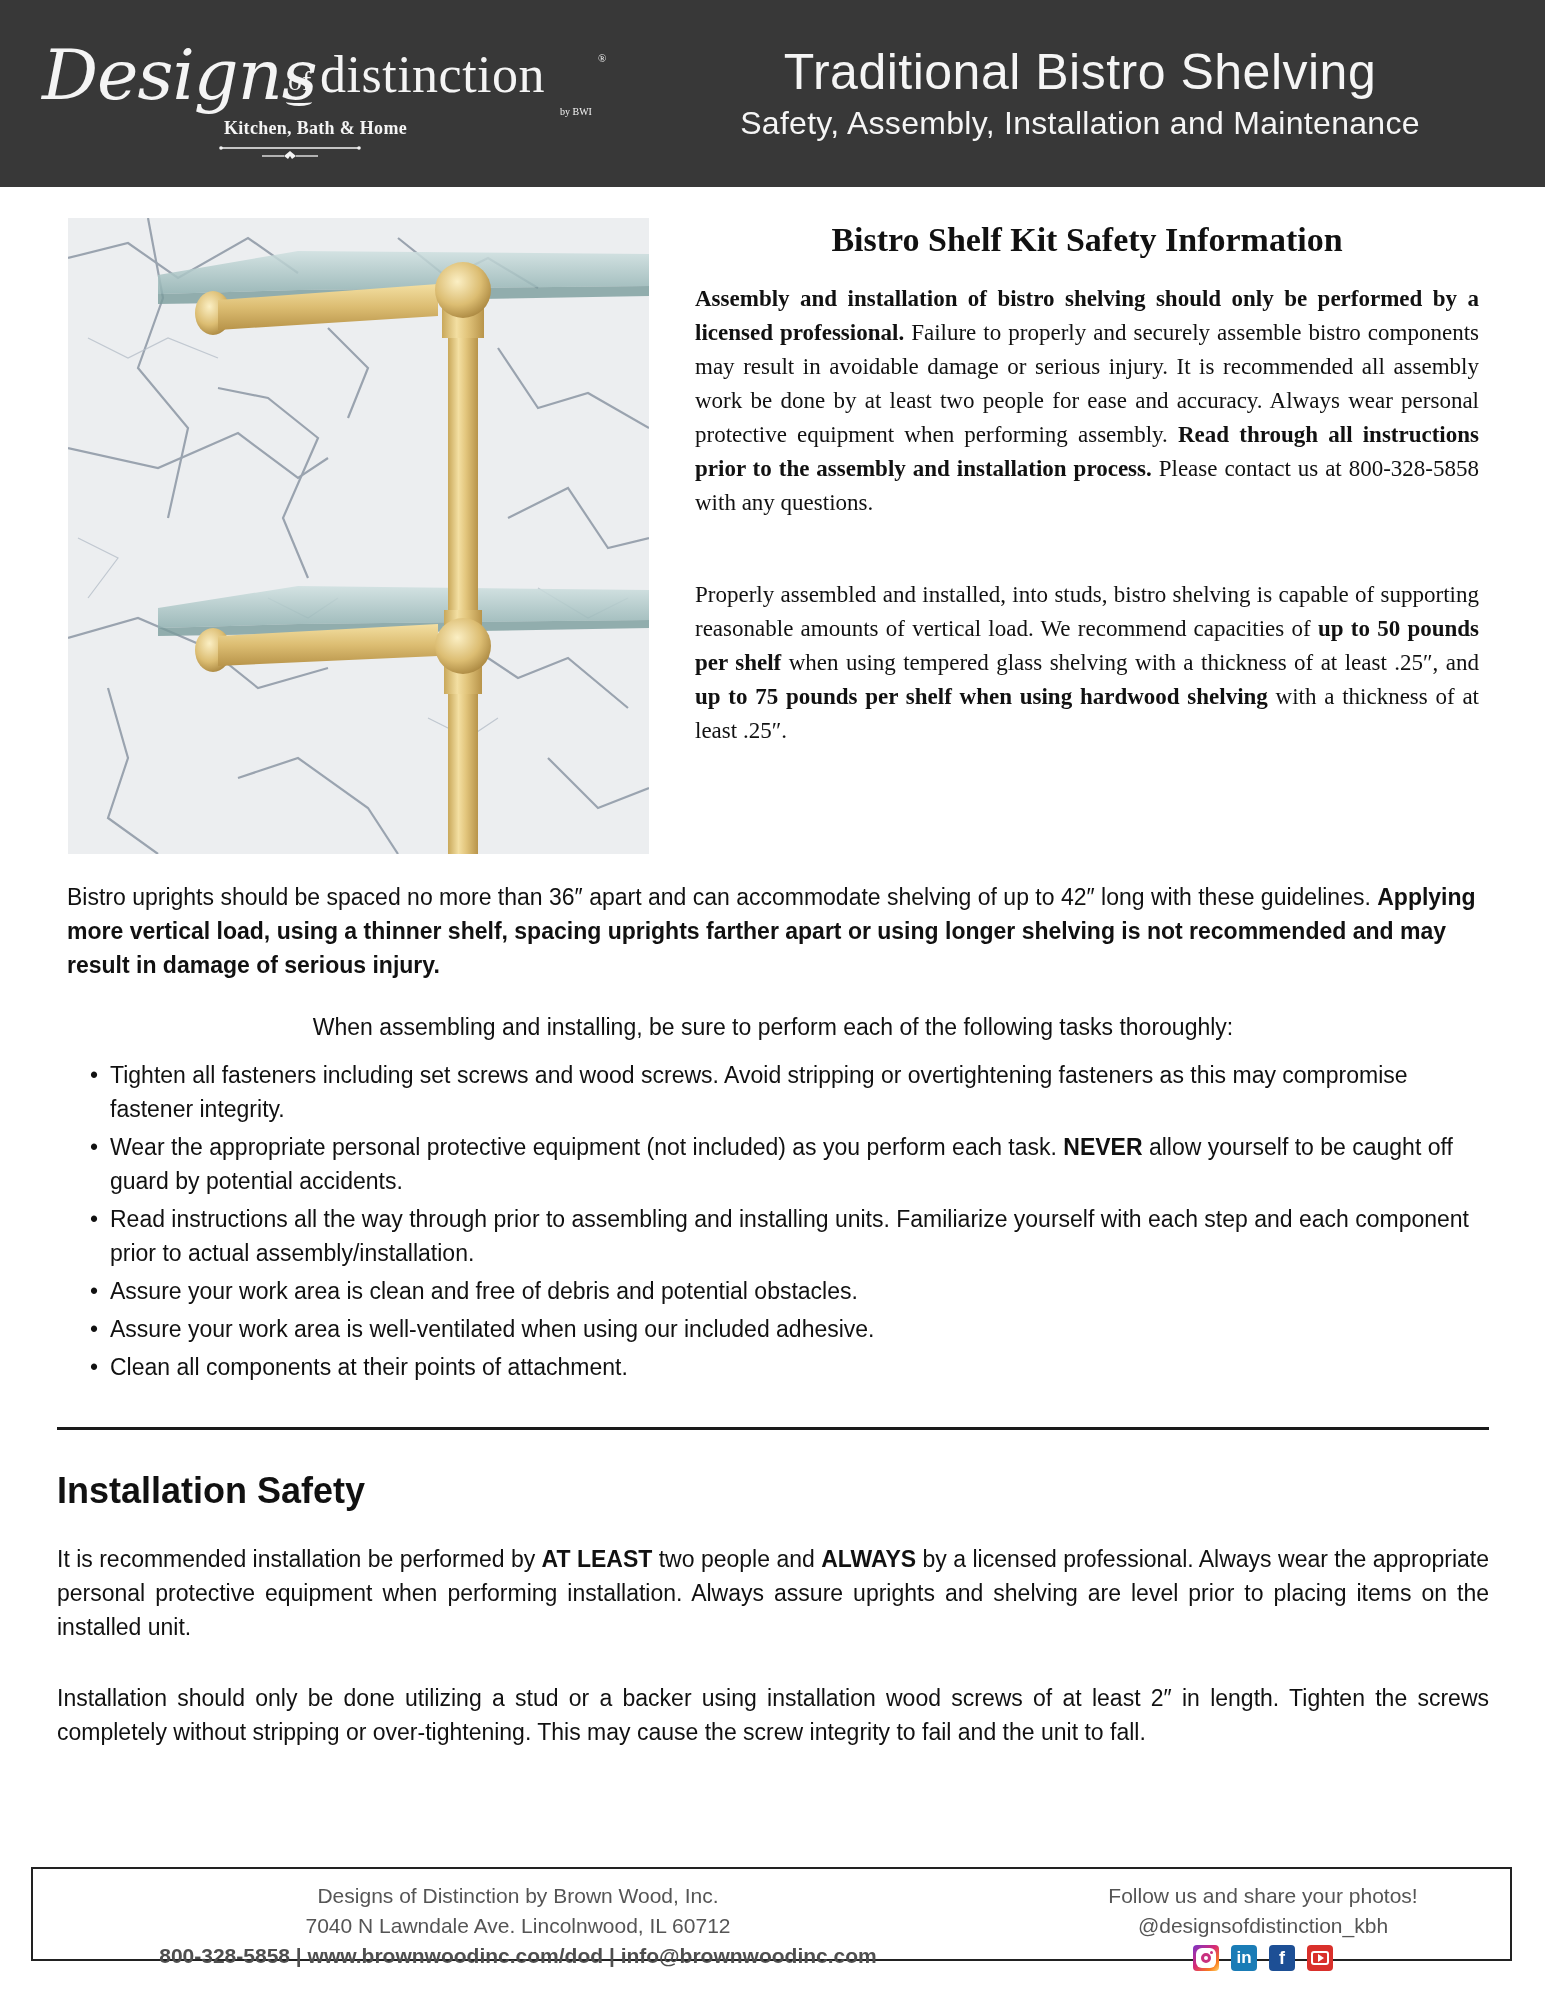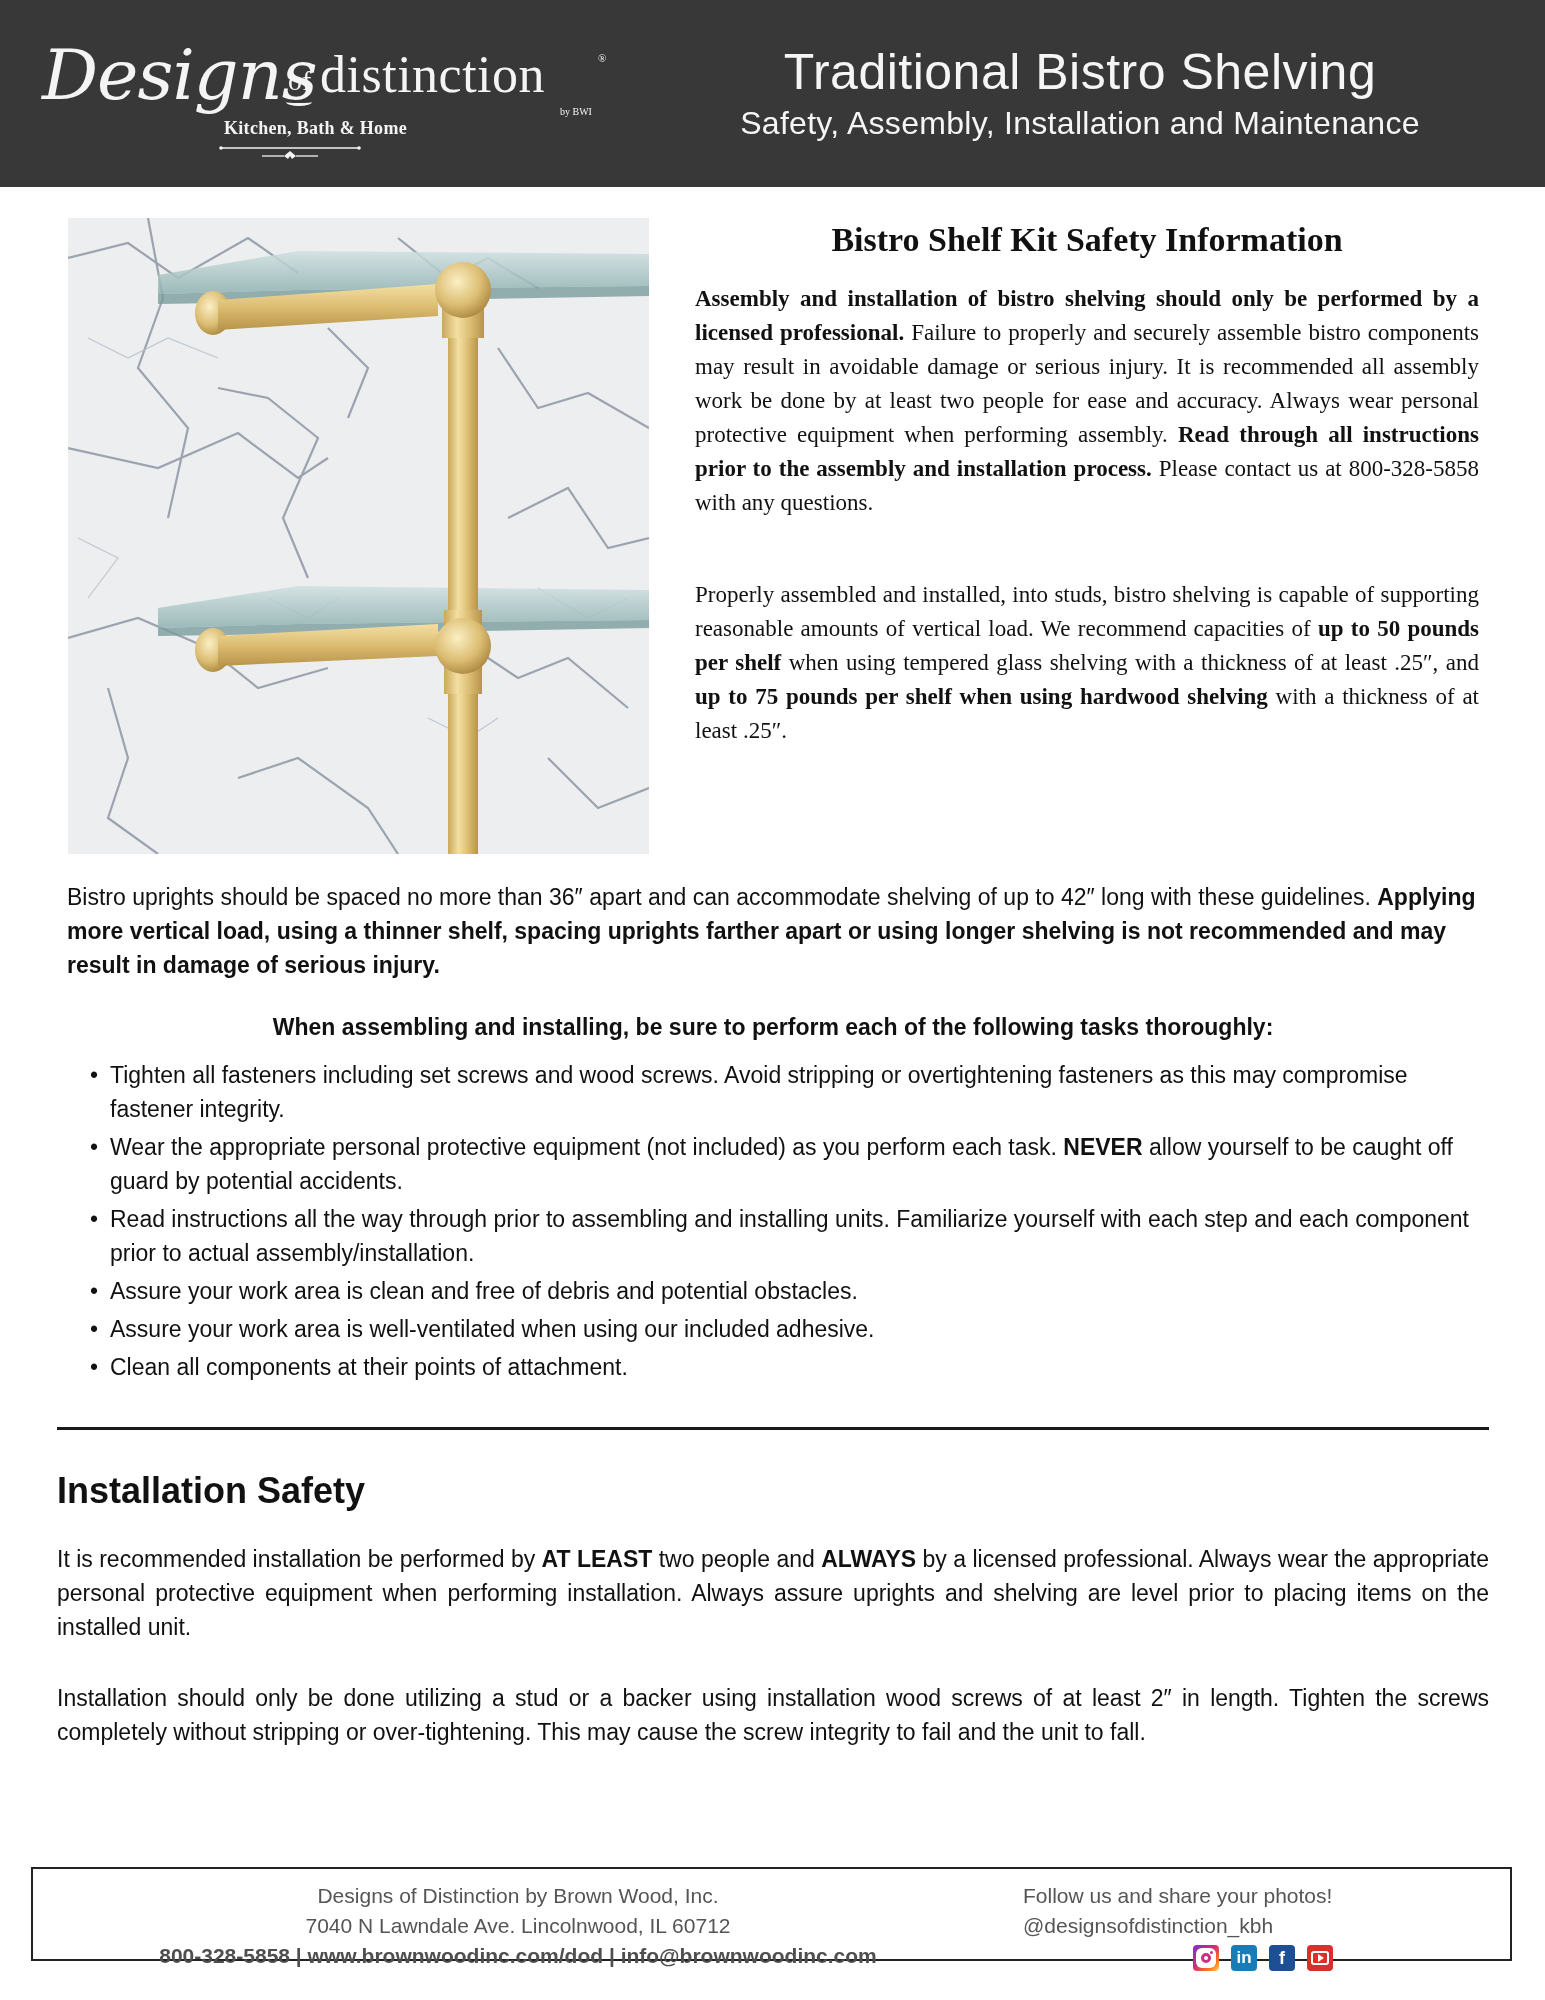--- a/index.html
+++ b/index.html
@@ -30,37 +30,37 @@
   .col-right { position: absolute; left: 695px; top: 218px; width: 784px; font-family: Liberation Serif, serif; }
   .sec-title { font-size: 34px; font-weight: bold; text-align: center; line-height: 44px; }
   .para { font-size: 23px; line-height: 34px; text-align: justify; }
   .para b { font-weight: bold; }
   .p1 { margin-top: 20px; }
   .p2 { margin-top: 58px; }
 
   
   .wide { position: absolute; left: 67px; width: 1412px; font-size: 23px; line-height: 34px; }
   .spacing-para { top: 880px; }
-  .tasks-title { position: absolute; left: 67px; width: 1412px; top: 1010px; text-align: center; font-weight: bold; font-size: 23px; line-height: 34px; }
+  .tasks-title { position: absolute; left: 67px; width: 1412px; top: 1010px; text-align: center; font-weight: normal; font-size: 23px; line-height: 34px; }
   .tasks-list { position: absolute; left: 90px; width: 1400px; top: 1058px; list-style: none; font-size: 23px; line-height: 34px; }
   .tasks-list li { position: relative; padding-left: 20px; margin-bottom: 4px; }
   .tasks-list li::before { content: "\2022"; position: absolute; left: 0; top: 0; }
 
   .divider { position: absolute; left: 57px; top: 1427px; width: 1432px; height: 3px; background: #1a1a1a; }
 
   .inst-title { position: absolute; left: 57px; width: 1432px; top: 1468px; text-align: left; font-size: 36px; font-weight: bold; line-height: 46px; }
   .inst-p { position: absolute; left: 57px; width: 1432px; font-size: 23px; line-height: 34px; text-align: justify; }
   .inst-p1 { top: 1542px; }
   .inst-p2 { top: 1681px; }
 
   
   .footer { position: absolute; left: 31px; top: 1867px; width: 1481px; height: 94px; border: 2px solid #222; background: #fff; }
   .footer-left { position: absolute; left: 0; top: 12px; width: 970px; text-align: center; color: #555; font-size: 21px; line-height: 30px; }
   .footer-left .contact { font-weight: bold; color: #4f4f4f; }
-  .footer-right { position: absolute; left: 990px; top: 12px; width: 480px; text-align: left; color: #555; font-size: 21px; line-height: 30px; }
+  .footer-right { position: absolute; left: 990px; top: 12px; width: 480px; text-align: center; color: #555; font-size: 21px; line-height: 30px; }
   .socials { display: flex; justify-content: center; gap: 12px; margin-top: 4px; }
   .soc { width: 26px; height: 26px; border-radius: 4px; display: flex; align-items: center; justify-content: center; color: #fff; font-weight: bold; font-size: 16px; }
   .soc-ig { background: linear-gradient(135deg, #7a35c8 0%, #d62976 45%, #fa7e1e 80%, #feda75 100%); }
   .soc-ig-inner { width: 20px; height: 20px; border-radius: 6px; background: #fff; display: flex; align-items: center; justify-content: center; position: relative; }
   .soc-ig-inner::before { content: ""; width: 10px; height: 10px; border-radius: 50%; border: 3px solid #c9307f; box-sizing: border-box; }
   .soc-ig-inner::after { content: ""; position: absolute; right: 3px; top: 3px; width: 3px; height: 3px; border-radius: 50%; background: #c9307f; }
   .soc-li { background: #1a7cb6; font-size: 17px; }
   .soc-fb { background: #1d4f95; font-size: 18px; }
   .soc-yt { background: #d9302b; }
   .yt-play { width: 0; height: 0; border-left: 9px solid #fff; border-top: 6px solid transparent; border-bottom: 6px solid transparent; margin-left: 2px; }

